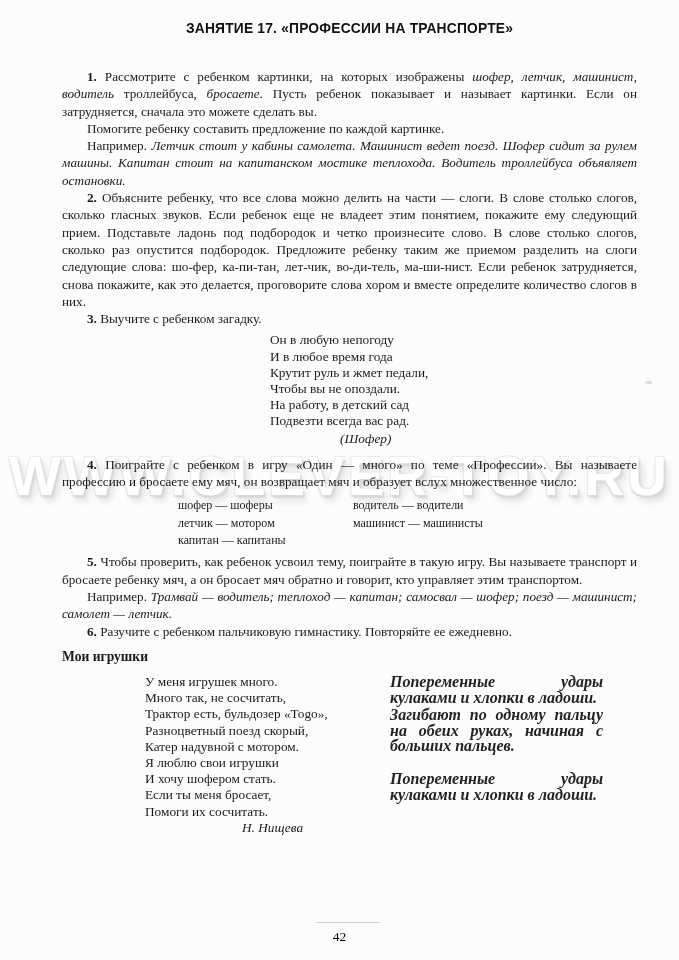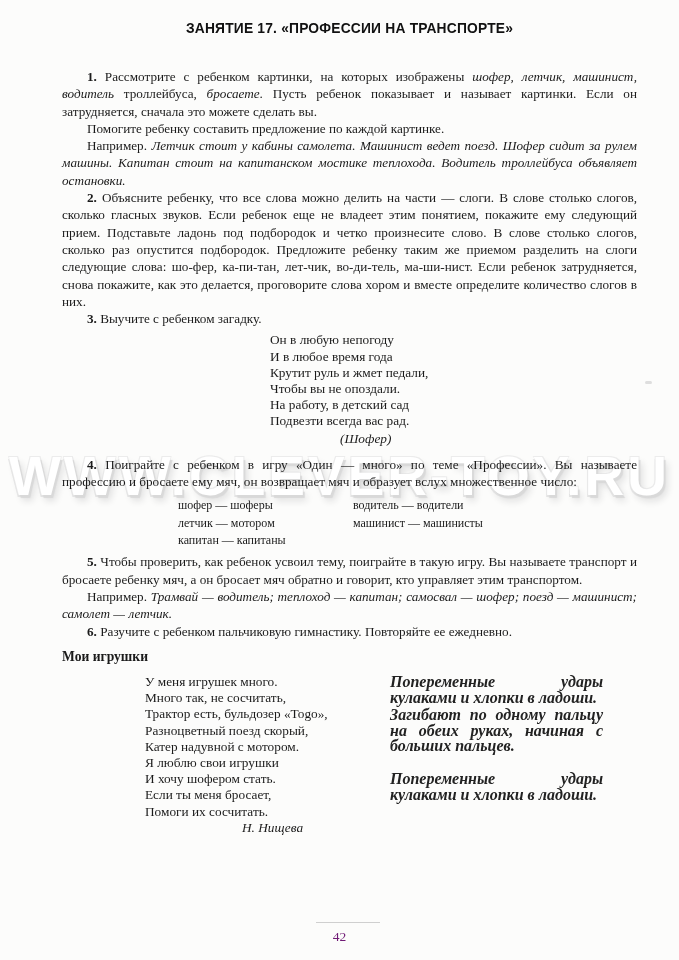--- a/index.html
+++ b/index.html
@@ -76,21 +76,21 @@
   .speck{
     position:absolute;left:645px;top:381px;width:7px;height:3px;
     background:#dedede;border-radius:2px;z-index:1;
   }
   .footer-line{
     position:absolute;left:316px;bottom:37px;width:64px;
     border-top:1.5px solid #cfcfcf;z-index:1;
   }
   .pagenum{
     position:absolute;left:0;right:0;bottom:15px;
-    text-align:center;font-size:13.5px;color:#701a75;z-index:1;
+    text-align:center;font-size:13.5px;color:#000000;z-index:1;
   }
 </style>
 </head>
 <body>
 
 <div class="page">
 
   <div class="watermark">WWW.CLEVER-TOY.RU</div>
   <div class="speck"></div>
 

